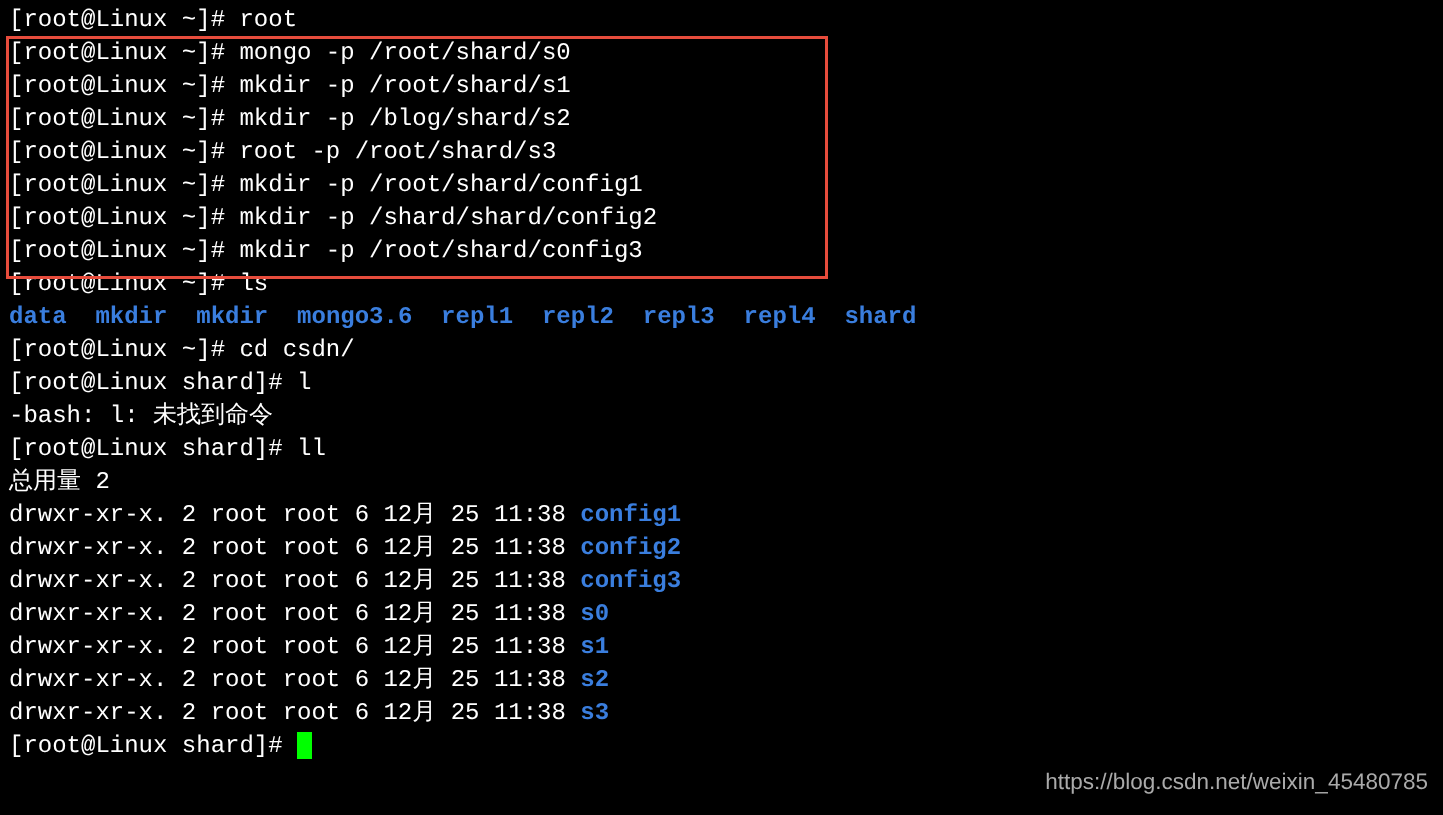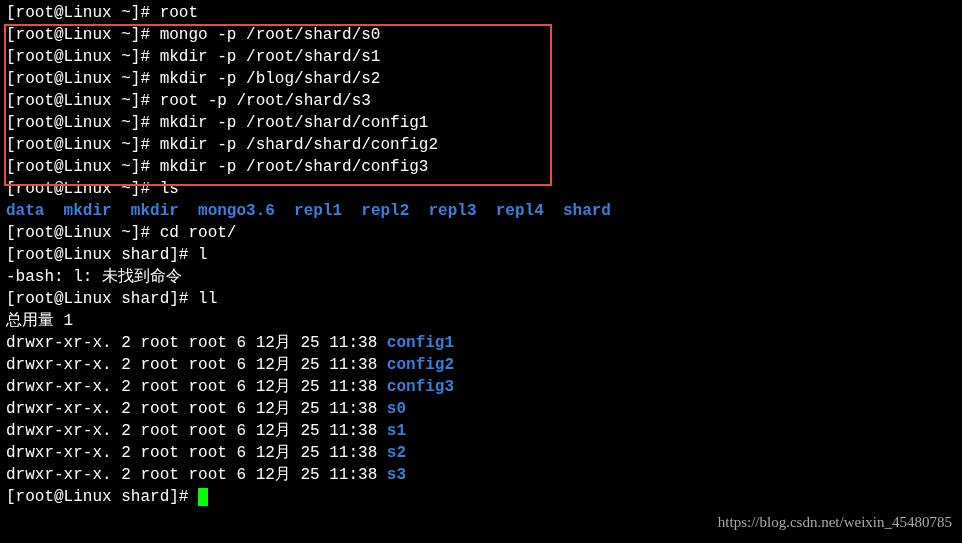--- a/index.html
+++ b/index.html
@@ -38,44 +38,44 @@
       height: 18px;
       background: #00ff00;
       vertical-align: text-bottom;
     }
     .watermark {
       position: absolute;
       right: 10px;
       bottom: 10px;
       color: #aaa;
       font-size: 15px;
-      font-family: Liberation Serif, serif;
+      font-family: Liberation Sans, sans-serif;
       padding-left: 32px;
     }
   </style>
 </head>
 <body>
 
 <div class="highlight-box"></div>
 
 <div class="line"><span>[root@Linux ~]# </span><span>root</span></div>
 <div class="line"><span>[root@Linux ~]# </span><span>mongo -p /root/shard/s0</span></div>
 <div class="line"><span>[root@Linux ~]# </span><span>mkdir -p /root/shard/s1</span></div>
 <div class="line"><span>[root@Linux ~]# </span><span>mkdir -p /blog/shard/s2</span></div>
 <div class="line"><span>[root@Linux ~]# </span><span>root -p /root/shard/s3</span></div>
 <div class="line"><span>[root@Linux ~]# </span><span>mkdir -p /root/shard/config1</span></div>
 <div class="line"><span>[root@Linux ~]# </span><span>mkdir -p /shard/shard/config2</span></div>
 <div class="line"><span>[root@Linux ~]# </span><span>mkdir -p /root/shard/config3</span></div>
 <div class="line"><span>[root@Linux ~]# </span><span>ls</span></div>
 <div class="line"><span class="blue">data</span>  <span class="blue">mkdir</span>  <span class="blue">mkdir</span>  <span class="blue">mongo3.6</span>  <span class="blue">repl1</span>  <span class="blue">repl2</span>  <span class="blue">repl3</span>  <span class="blue">repl4</span>  <span class="blue">shard</span></div>
-<div class="line"><span>[root@Linux ~]# </span><span>cd root/</span></div>
+<div class="line"><span>[root@Linux ~]# </span><span>cd csdn/</span></div>
 <div class="line"><span>[root@Linux shard]# </span><span>l</span></div>
 <div class="line">-bash: l: 未找到命令</div>
 <div class="line"><span>[root@Linux shard]# </span><span>ll</span></div>
-<div class="line">总用量 1</div>
+<div class="line">总用量 2</div>
 <div class="line"><span>drwxr-xr-x. 2 root root 6 12月 25 11:38 </span><span class="blue">config1</span></div>
 <div class="line"><span>drwxr-xr-x. 2 root root 6 12月 25 11:38 </span><span class="blue">config2</span></div>
 <div class="line"><span>drwxr-xr-x. 2 root root 6 12月 25 11:38 </span><span class="blue">config3</span></div>
 <div class="line"><span>drwxr-xr-x. 2 root root 6 12月 25 11:38 </span><span class="blue">s0</span></div>
 <div class="line"><span>drwxr-xr-x. 2 root root 6 12月 25 11:38 </span><span class="blue">s1</span></div>
 <div class="line"><span>drwxr-xr-x. 2 root root 6 12月 25 11:38 </span><span class="blue">s2</span></div>
 <div class="line"><span>drwxr-xr-x. 2 root root 6 12月 25 11:38 </span><span class="blue">s3</span></div>
 <div class="line"><span>[root@Linux shard]# </span><span class="cursor"></span></div>
 
 <div class="watermark">https://blog.csdn.net/weixin_45480785</div>

